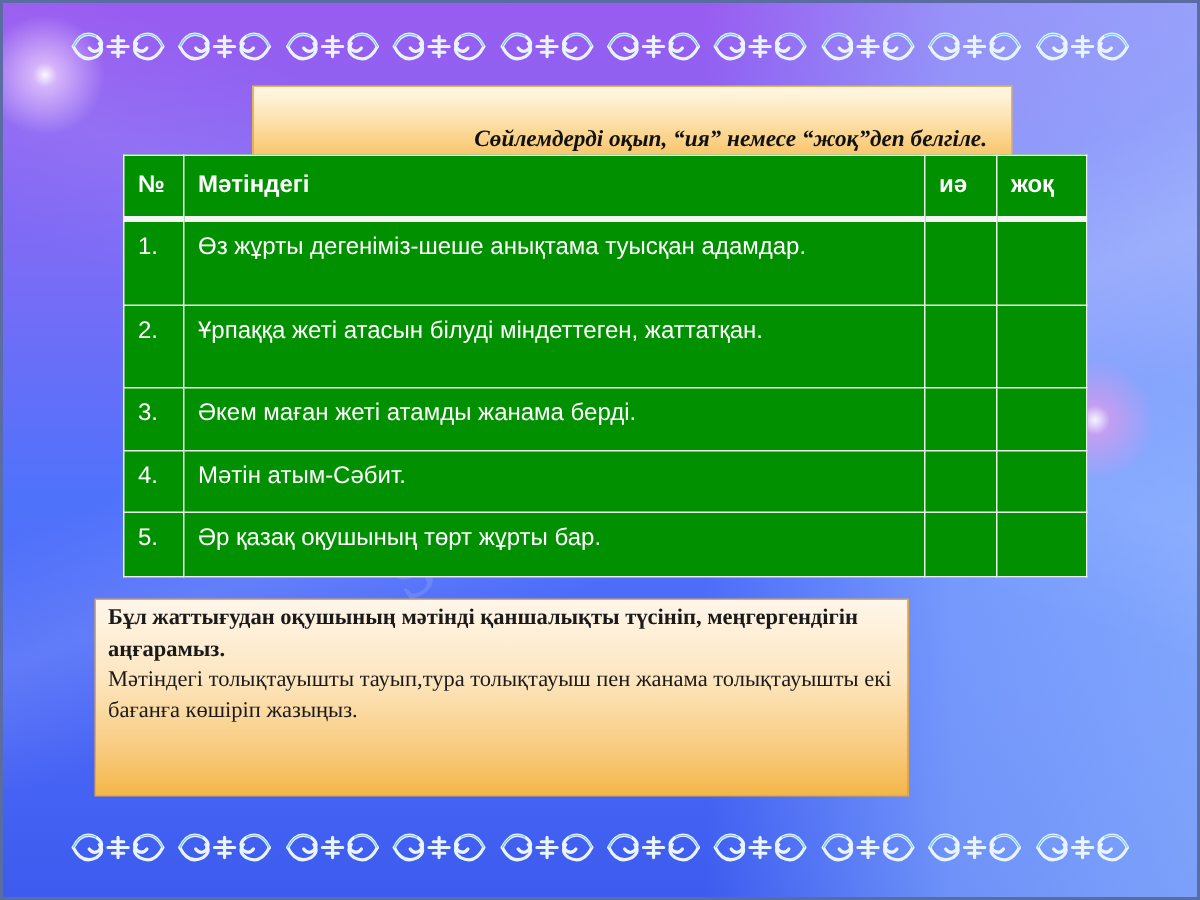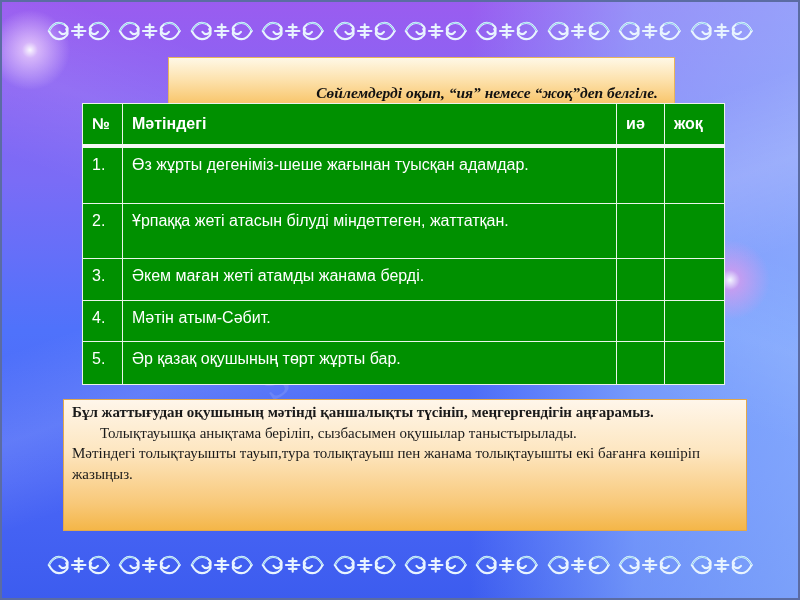--- a/index.html
+++ b/index.html
@@ -72,21 +72,21 @@
   col.c-text { width: 495px; }
   col.c-yes { width: 48px; }
   col.c-no { width: 60px; }
   tr.r1 { height: 58px; }
   tr.r2 { height: 55px; }
   tr.r3 { height: 42px; }
   tr.r4 { height: 41px; }
   tr.r5 { height: 43px; }
 
   .info-box {
-    position: absolute; left: 63px; top: 399px; width: 684px; height: 132px;
+    position: absolute; left: 63px; top: 399px; width: 543px; height: 132px;
     background: linear-gradient(180deg, #fff6ea 0%, #fde6c0 40%, #f8c878 80%, #f4b648 100%);
     border: 1px solid #e3a84a;
     font-family: "Liberation Serif", serif; color: #1a1a1a;
     padding: 2px 8px;
     font-size: 15px; line-height: 20.5px;
   }
   .info-box .bold { font-weight: bold; }
   .info-box .bold-italic { font-weight: bold; font-style: italic; }
   .info-box .indent { text-indent: 28px; }
 
@@ -407,21 +407,21 @@
   </colgroup>
   <tbody>
       <tr class="head">
     <th>№</th>
     <th>Мәтіндегі</th>
     <th>иә</th>
     <th>жоқ</th>
   </tr>
   <tr class="r1">
     <td>1.</td>
-    <td>Өз жұрты дегеніміз-шеше жағынан туысқан адамдар.</td>
+    <td>Өз жұрты дегеніміз-шеше анықтама туысқан адамдар.</td>
     <td></td>
     <td></td>
   </tr>
   <tr class="r2">
     <td>2.</td>
     <td>Ұрпаққа жеті атасын білуді міндеттеген, жаттатқан.</td>
     <td></td>
     <td></td>
   </tr>
   <tr class="r3">
@@ -440,17 +440,16 @@
     <td>5.</td>
     <td>Әр қазақ оқушының төрт жұрты бар.</td>
     <td></td>
     <td></td>
   </tr>
 </tbody>
   </table>
 
 <div class="info-box">
   <div class="bold">Бұл жаттығудан  оқушының мәтінді қаншалықты  түсініп,  меңгергендігін аңғарамыз.</div>
-  <div class="indent">Толықтауышқа анықтама беріліп, сызбасымен оқушылар таныстырылады.</div>
   <div>Мәтіндегі толықтауышты тауып,тура толықтауыш пен жанама толықтауышты екі бағанға көшіріп жазыңыз.</div>
 </div>
 
 <div class="frame"></div>
 
 </body></html>

